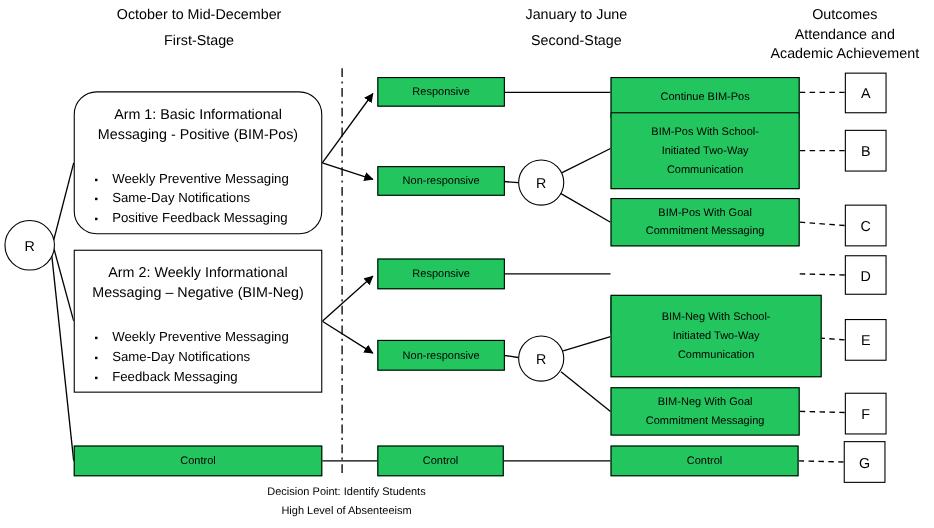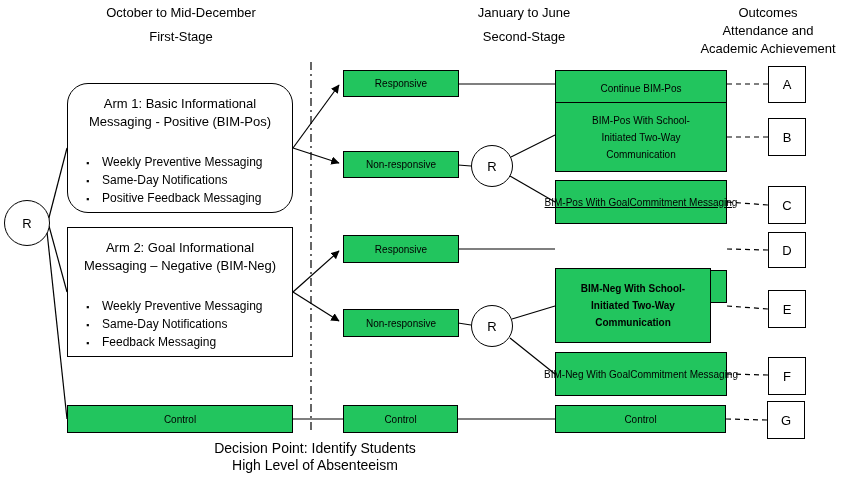--- a/index.html
+++ b/index.html
@@ -25,21 +25,21 @@
   .bullet-marker::before{content:"▪";font-size:9px;}
   .circle{
     position:absolute;box-sizing:border-box;background:#fff;border:1px solid #000;
     border-radius:50%;display:flex;align-items:center;justify-content:center;
     font-size:13px;z-index:2;
   }
   .outbox{
     position:absolute;box-sizing:border-box;background:#fff;border:1px solid #000;
     display:flex;align-items:center;justify-content:center;font-size:13px;z-index:2;
   }
-  .caption{position:absolute;text-align:center;font-size:14px;line-height:14px;z-index:2;}
+  .caption{position:absolute;text-align:center;font-size:10px;line-height:14px;z-index:2;}
   .multiline div{white-space:nowrap;}
 </style>
 </head>
 <body>
 
 <div id="canvas">
 
   <svg id="lines" width="849" height="480" viewBox="0 0 849 480">
     <defs>
       <marker id="arrow" markerWidth="8" markerHeight="8" refX="6.5" refY="3.5" orient="auto">
@@ -119,21 +119,21 @@
       </div>
       <div class="bullet-row">
         <span class="bullet-marker"></span>
         <span>Positive Feedback Messaging</span>
       </div>
     </div>
   </div>
 
   <div class="armbox" style="left:67px;top:227px;width:226px;height:130px;">
     <div class="arm-title multiline">
-      <div>Arm 2: Goal Informational</div>
+      <div>Arm 2: Weekly Informational</div>
       <div>Messaging – Negative (BIM-Neg)</div>
     </div>
     <div class="bullets">
       <div class="bullet-row">
         <span class="bullet-marker"></span>
         <span>Weekly Preventive Messaging</span>
       </div>
       <div class="bullet-row">
         <span class="bullet-marker"></span>
         <span>Same-Day Notifications</span>
@@ -166,34 +166,34 @@
   </div>
 
   <div class="box" style="left:555px;top:70px;width:172px;height:37px;">
     <span>Continue BIM-Pos</span>
   </div>
   <div class="box multiline" style="left:555px;top:102px;width:172px;height:70px;flex-direction:column;line-height:17px;">
     <div>BIM-Pos With School-</div>
     <div>Initiated Two-Way</div>
     <div>Communication</div>
   </div>
-  <div class="box multiline" style="left:555px;top:180px;width:172px;height:44px;flex-direction:row;line-height:17px;text-decoration:underline;">
+  <div class="box multiline" style="left:555px;top:180px;width:172px;height:44px;flex-direction:column;line-height:17px;">
     <div>BIM-Pos With Goal</div>
     <div>Commitment  Messaging</div>
   </div>
 
   <div class="box" style="left:555px;top:236px;width:172px;height:33px;margin-top:34px;">
     <span>Continue BIM-Neg</span>
   </div>
-  <div class="box multiline" style="left:555px;top:268px;width:156px;height:75px;flex-direction:column;line-height:17px;font-weight:bold;">
+  <div class="box multiline" style="left:555px;top:268px;width:192px;height:75px;flex-direction:column;line-height:17px;">
     <div>BIM-Neg With School-</div>
     <div>Initiated Two-Way</div>
     <div>Communication</div>
   </div>
-  <div class="box multiline" style="left:555px;top:352px;width:172px;height:44px;flex-direction:row;line-height:17px;">
+  <div class="box multiline" style="left:555px;top:352px;width:172px;height:44px;flex-direction:column;line-height:17px;">
     <div>BIM-Neg With Goal</div>
     <div>Commitment  Messaging</div>
   </div>
 
   <div class="box" style="left:555px;top:405px;width:171px;height:28px;">
     <span>Control</span>
   </div>
 
   <div class="outbox" style="left:768px;top:66px;width:38px;height:37px;">
     <span>A</span>

